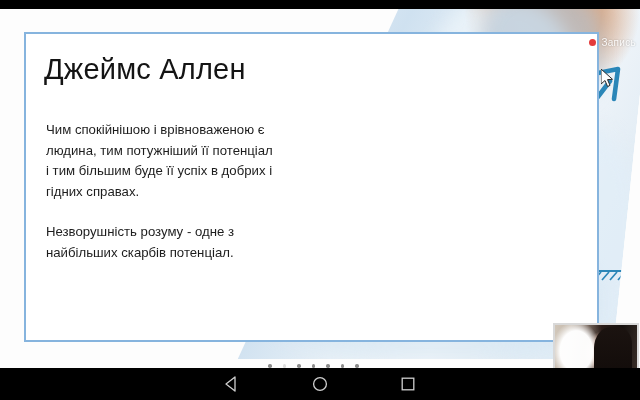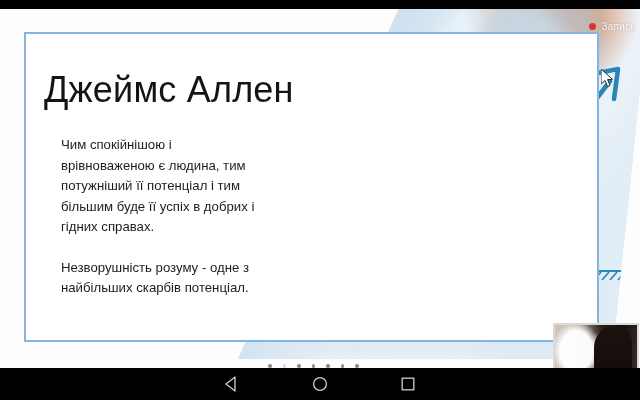--- a/index.html
+++ b/index.html
@@ -41,38 +41,38 @@
     width: 575px;
     height: 310px;
     background: #ffffff;
     border: 2px solid #86b4de;
     box-sizing: border-box;
   }
 
   #title {
     position: absolute;
     left: 44px;
-    top: 60px;
-    font-size: 36px;
+    top: 44px;
+    font-size: 29px;
     font-weight: 400;
     color: #141414;
     letter-spacing: 0.2px;
     white-space: nowrap;
   }
 
   #bodytext {
     position: absolute;
     left: 45px;
     top: 110px;
     width: 230px;
     font-size: 13.2px;
     line-height: 20.5px;
     color: #1d1d1d;
   }
-  #bodytext p { margin: 16px; }
+  #bodytext p { margin: 1px; }
   #bodytext p.para2 { margin-top: 20px; }
 
   
   #photo-wrap {
     position: absolute;
     left: 258px;
     top: -10px;
     width: 392px;
     height: 360px;
     overflow: hidden;
@@ -160,21 +160,21 @@
     color: #3aa0cf;
     letter-spacing: -0.3px;
   }
   
   #runner { position: absolute; left: 246px; top: 190px; width: 70px; height: 90px; }
 
   
   #rec-badge {
     position: absolute;
     right: 4px;
-    top: 12px;
+    top: 28px;
     display: flex;
     align-items: center;
     gap: 5px;
     opacity: 0.88;
   }
   #rec-dot {
     width: 7px; height: 7px;
     border-radius: 50%;
     background: #e02020;
   }

